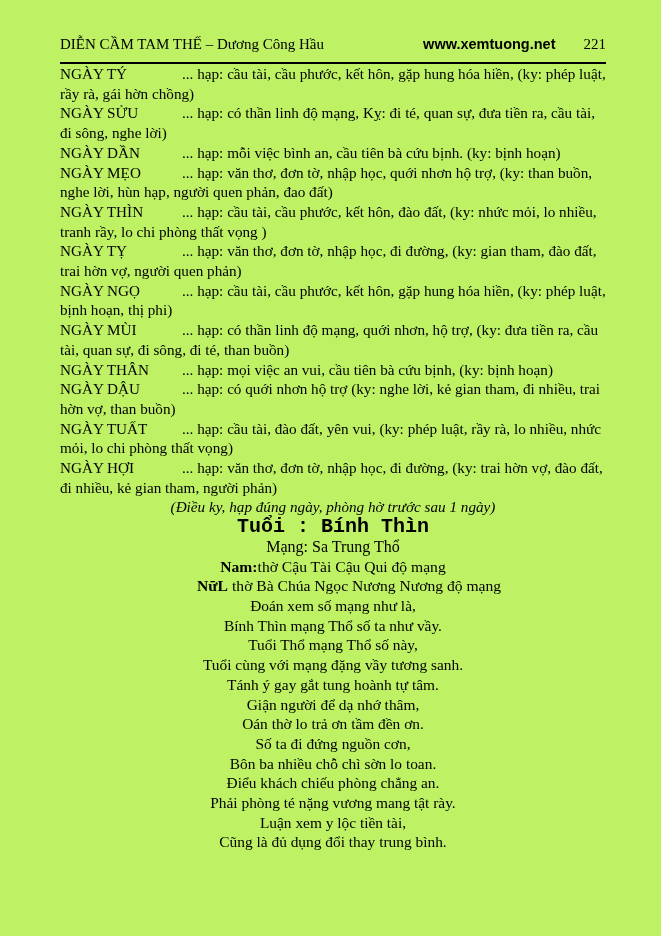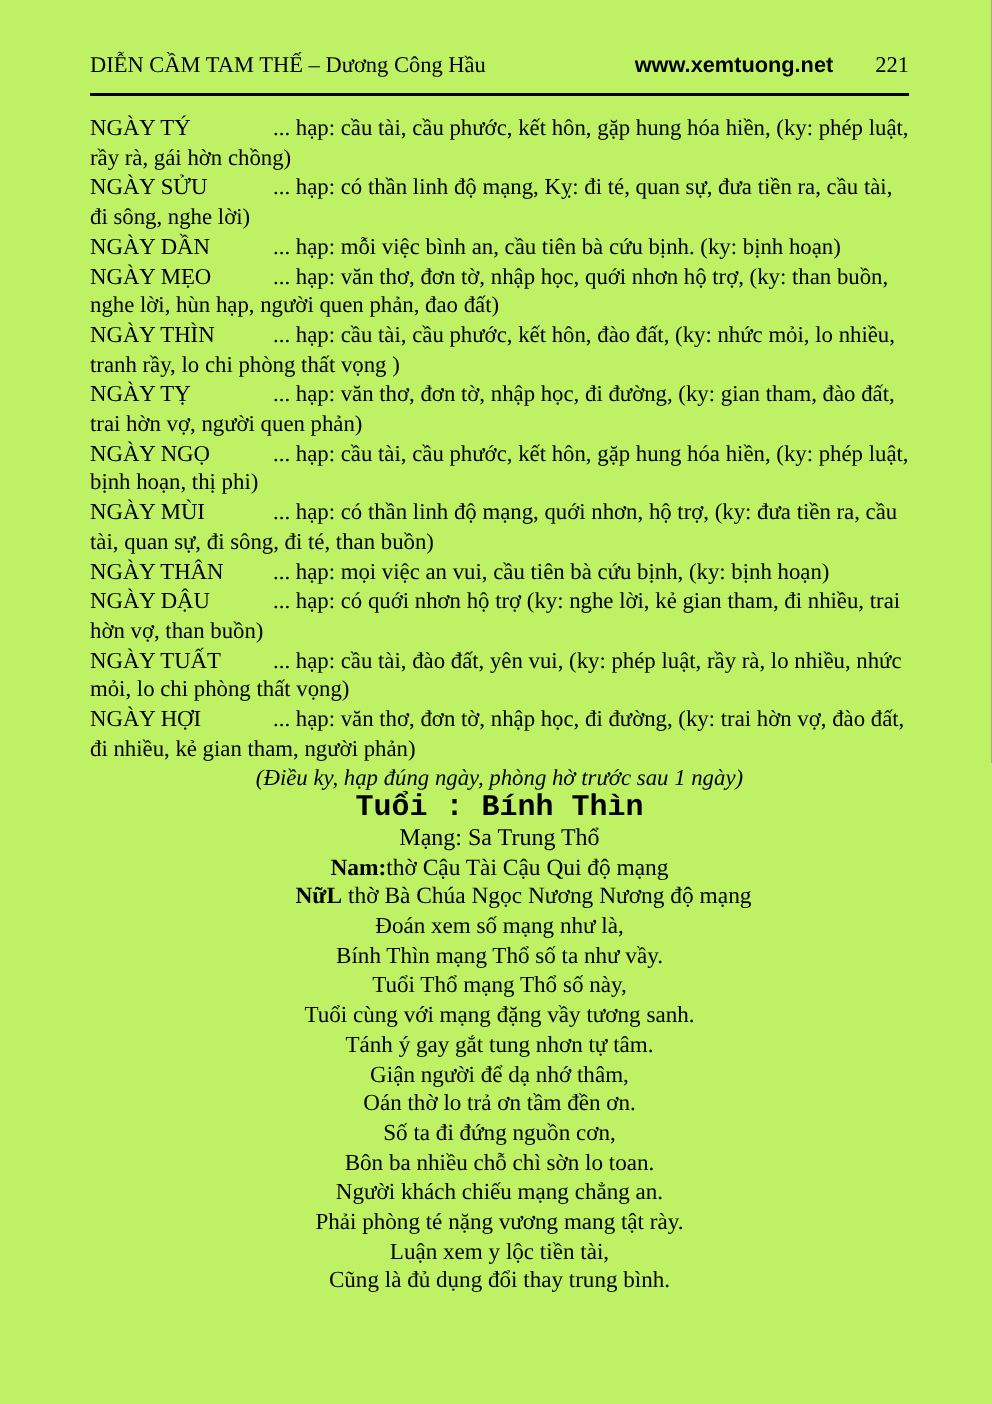--- a/index.html
+++ b/index.html
@@ -32,21 +32,20 @@
   }
   .header-site {
     font-family: "Liberation Sans", sans-serif;
     font-size: 14.5px;
     font-weight: bold;
   }
   .header-page {
     font-size: 15px;
   }
   .content {
-    padding-top: 12px;
     font-size: 15.2px;
     line-height: 19.7px;
   }
   .day-entry { text-align: left; }
   .day-label {
     display: inline-block;
     width: 122px;
     white-space: nowrap;
   }
   .centered-block { text-align: center; }
@@ -94,25 +93,25 @@
       <p class="note-line">(Điều ky, hạp đúng ngày, phòng hờ trước sau 1 ngày)</p>
       <p class="age-title">Tuổi : Bính Thìn</p>
       <p class="menh-line">Mạng: Sa Trung Thổ</p>
       <p class="worship-line"><span class="prefix-bold">Nam:</span><span>thờ Cậu Tài Cậu Qui độ mạng</span></p>
       <p class="worship-line"><span class="prefix-bold prefix-spaced">NữL</span><span>thờ Bà Chúa Ngọc Nương Nương độ mạng</span></p>
 
       <p class="poem-line">Đoán xem số mạng như là,</p>
       <p class="poem-line">Bính Thìn mạng Thổ số ta như vầy.</p>
       <p class="poem-line">Tuổi Thổ mạng Thổ số này,</p>
       <p class="poem-line">Tuổi cùng với mạng đặng vầy tương sanh.</p>
-      <p class="poem-line">Tánh ý gay gắt tung nhơn tự tâm.</p>
+      <p class="poem-line">Tánh ý gay gắt tung hoành tự tâm.</p>
       <p class="poem-line">Giận người để dạ nhớ thâm,</p>
       <p class="poem-line">Oán thờ lo trả ơn tầm đền ơn.</p>
       <p class="poem-line">Số ta đi đứng nguồn cơn,</p>
       <p class="poem-line">Bôn ba nhiều chỗ chì sờn lo toan.</p>
-      <p class="poem-line">Người khách chiếu mạng chẳng an.</p>
+      <p class="poem-line">Điểu khách chiếu phòng chẳng an.</p>
       <p class="poem-line">Phải phòng té nặng vương mang tật rày.</p>
       <p class="poem-line">Luận xem y lộc tiền tài,</p>
       <p class="poem-line">Cũng là đủ dụng đổi thay trung bình.</p>
     </div>
 
   </div>
 </div>
 
 </body></html>

